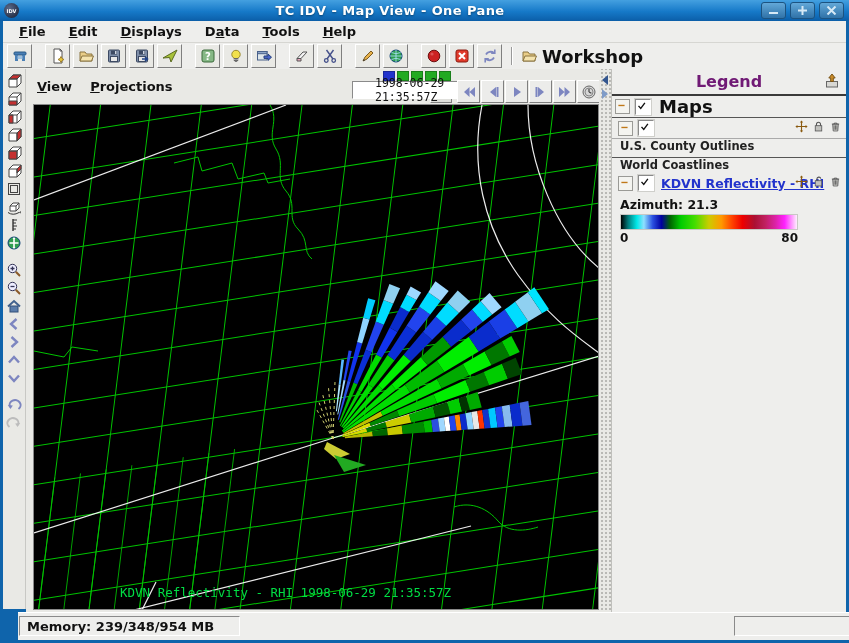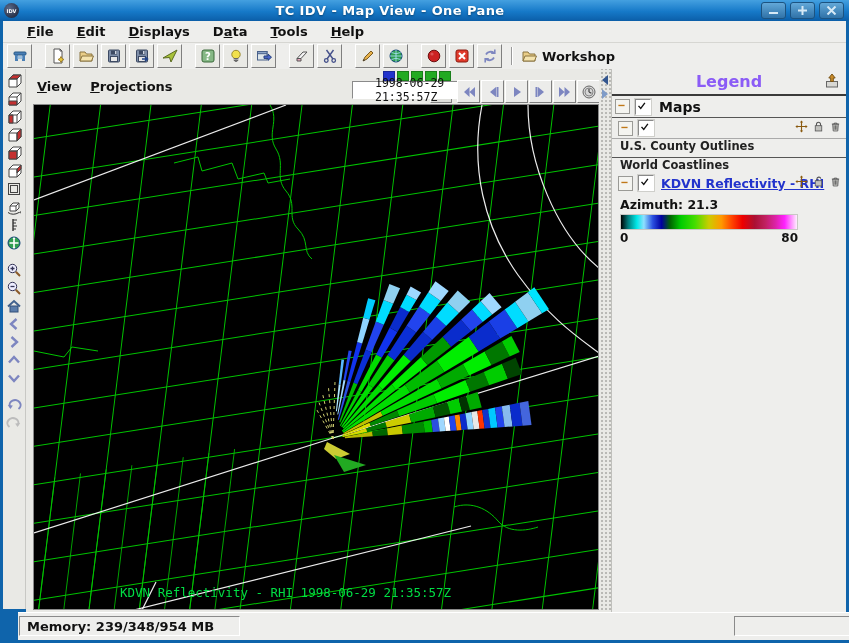--- a/index.html
+++ b/index.html
@@ -17,35 +17,35 @@
     background:radial-gradient(circle at 35% 35%,#5a6a8a,#141a2e);
     color:#fff;font-size:5px;font-weight:bold;display:flex;align-items:center;justify-content:center;}
   #title{flex:1;text-align:center;color:#fff;font-weight:bold;font-size:13px;letter-spacing:.4px;
     text-shadow:0 1px 2px rgba(0,0,0,.4);}
   #winbtns{display:flex;gap:4px;margin-right:5px;}
   .wbtn{width:23px;height:15px;border-radius:3px;background:linear-gradient(#63a8d8,#2f72a8);
     border:1px solid #1c5380;display:flex;align-items:center;justify-content:center;}
   .wbtn svg{display:block;}
   
   #menubar{position:absolute;left:3px;top:21px;width:843px;height:22px;background:#eeeeec;
-    display:flex;align-items:center;padding-left:24px;box-sizing:border-box;border-bottom:1px solid #d6d6d2;}
+    display:flex;align-items:center;padding-left:16px;box-sizing:border-box;border-bottom:1px solid #d6d6d2;}
   .menu-item{font-weight:bold;font-size:13px;color:#111;margin-right:23px;}
   .menu-item u{text-decoration:underline;}
   #toolbar{position:absolute;left:3px;top:43px;width:843px;height:26px;background:#eeeeec;
     display:flex;align-items:center;padding-left:4px;box-sizing:border-box;}
   .ibtn{width:23px;height:22px;margin-right:3px;background:#e9e9e5;
     border:1px solid;border-color:#ffffff #7f7f7f #7f7f7f #ffffff;
     display:inline-flex;align-items:center;justify-content:center;}
   .iglyph{display:flex;}
   #tb-icons{display:flex;align-items:center;}
   #tb-icons .ibtn:nth-child(2),#tb-icons .ibtn:nth-child(7),#tb-icons .ibtn:nth-child(10),
   #tb-icons .ibtn:nth-child(12),#tb-icons .ibtn:nth-child(14){margin-left:10px;}
   .tsep{width:1px;height:18px;background:#999;margin:0 9px 0 6px;box-shadow:1px 0 0 #fff;}
   #fav{display:flex;align-items:center;gap:5px;}
-  #fav .flabel{font-weight:bold;font-size:13px;color:#111;}
+  #fav .flabel{font-weight:bold;font-size:18px;color:#111;}
   
   #leftbar{position:absolute;left:3px;top:69px;width:23px;height:540px;background:#e9e9e5;
     border-right:1px solid #c8c8c4;box-sizing:border-box;
     display:flex;flex-direction:column;align-items:center;padding-top:3px;}
   #leftbar .ibtn{width:19px;height:17px;margin:0 0 1px 0;border:none;background:transparent;}
   #leftbar .gap{height:9px;}
   
   #mappanel{position:absolute;left:26px;top:69px;width:573px;height:543px;background:#e9e9e5;}
   #maptop{position:absolute;left:0;top:0;width:573px;height:35px;}
   #viewmenus{position:absolute;left:11px;top:10px;display:flex;}
@@ -67,25 +67,25 @@
   #splitter{position:absolute;left:599px;top:69px;width:12px;height:543px;background:#e9e9e5;
     background-image:radial-gradient(#b9b9b5 25%,transparent 27%);background-size:4px 4px;background-position:1px 30px;}
   .sparrow{width:0;height:0;position:absolute;left:3px;}
   #spleft{top:6px;border-top:5px solid transparent;border-bottom:5px solid transparent;border-right:6px solid #33568e;}
   #spright{top:20px;border-top:5px solid transparent;border-bottom:5px solid transparent;border-left:6px solid #7f9cc8;}
   
   #legend{position:absolute;left:611px;top:69px;width:235px;height:543px;background:#eeeeec;
     border-left:1px solid #c0c0bc;box-sizing:border-box;}
   .lhead{position:relative;height:25px;display:flex;align-items:center;justify-content:center;
     border-bottom:2px solid #3a3a3a;}
-  #ltitle{font-size:16px;font-weight:bold;color:#8b5cf6;}
+  #ltitle{font-size:16px;font-weight:bold;color:#701a75;}
   .licon{position:absolute;right:6px;top:4px;}
   .grow{display:flex;align-items:center;height:21px;padding-left:3px;border-bottom:1px solid #555;}
   .grow.topline{border-top:2px solid #555;}
-  .gname{font-size:14px;font-weight:bold;color:#111;margin-left:8px;}
+  .gname{font-size:18px;font-weight:bold;color:#111;margin-left:8px;}
   .irow{display:flex;align-items:center;height:20px;padding-left:6px;position:relative;border-bottom:1px solid #aaa;}
   .irow.noline{border-bottom:none;}
   .ilink{font-size:12.5px;font-weight:bold;margin-left:7px;text-decoration:underline;}
   .ricons{position:absolute;right:4px;top:2px;display:flex;gap:4px;}
   .ricons .ric{display:flex;}
   .tgl{width:13px;height:13px;background:#f4f4f0;border:1px solid #9a9a96;display:flex;align-items:center;justify-content:center;}
   .cb{width:14px;height:14px;background:#fff;border:1px solid;border-color:#8a8a8a #fff #fff #8a8a8a;
     box-shadow:0 0 0 1px #cfcfcb;display:flex;align-items:center;justify-content:center;margin-left:5px;}
   .sub{font-size:11.5px;font-weight:bold;color:#222;padding-left:8px;height:15px;line-height:15px;}
   .azline{font-size:12.5px;font-weight:bold;color:#111;padding:4px 0 2px 8px;}

